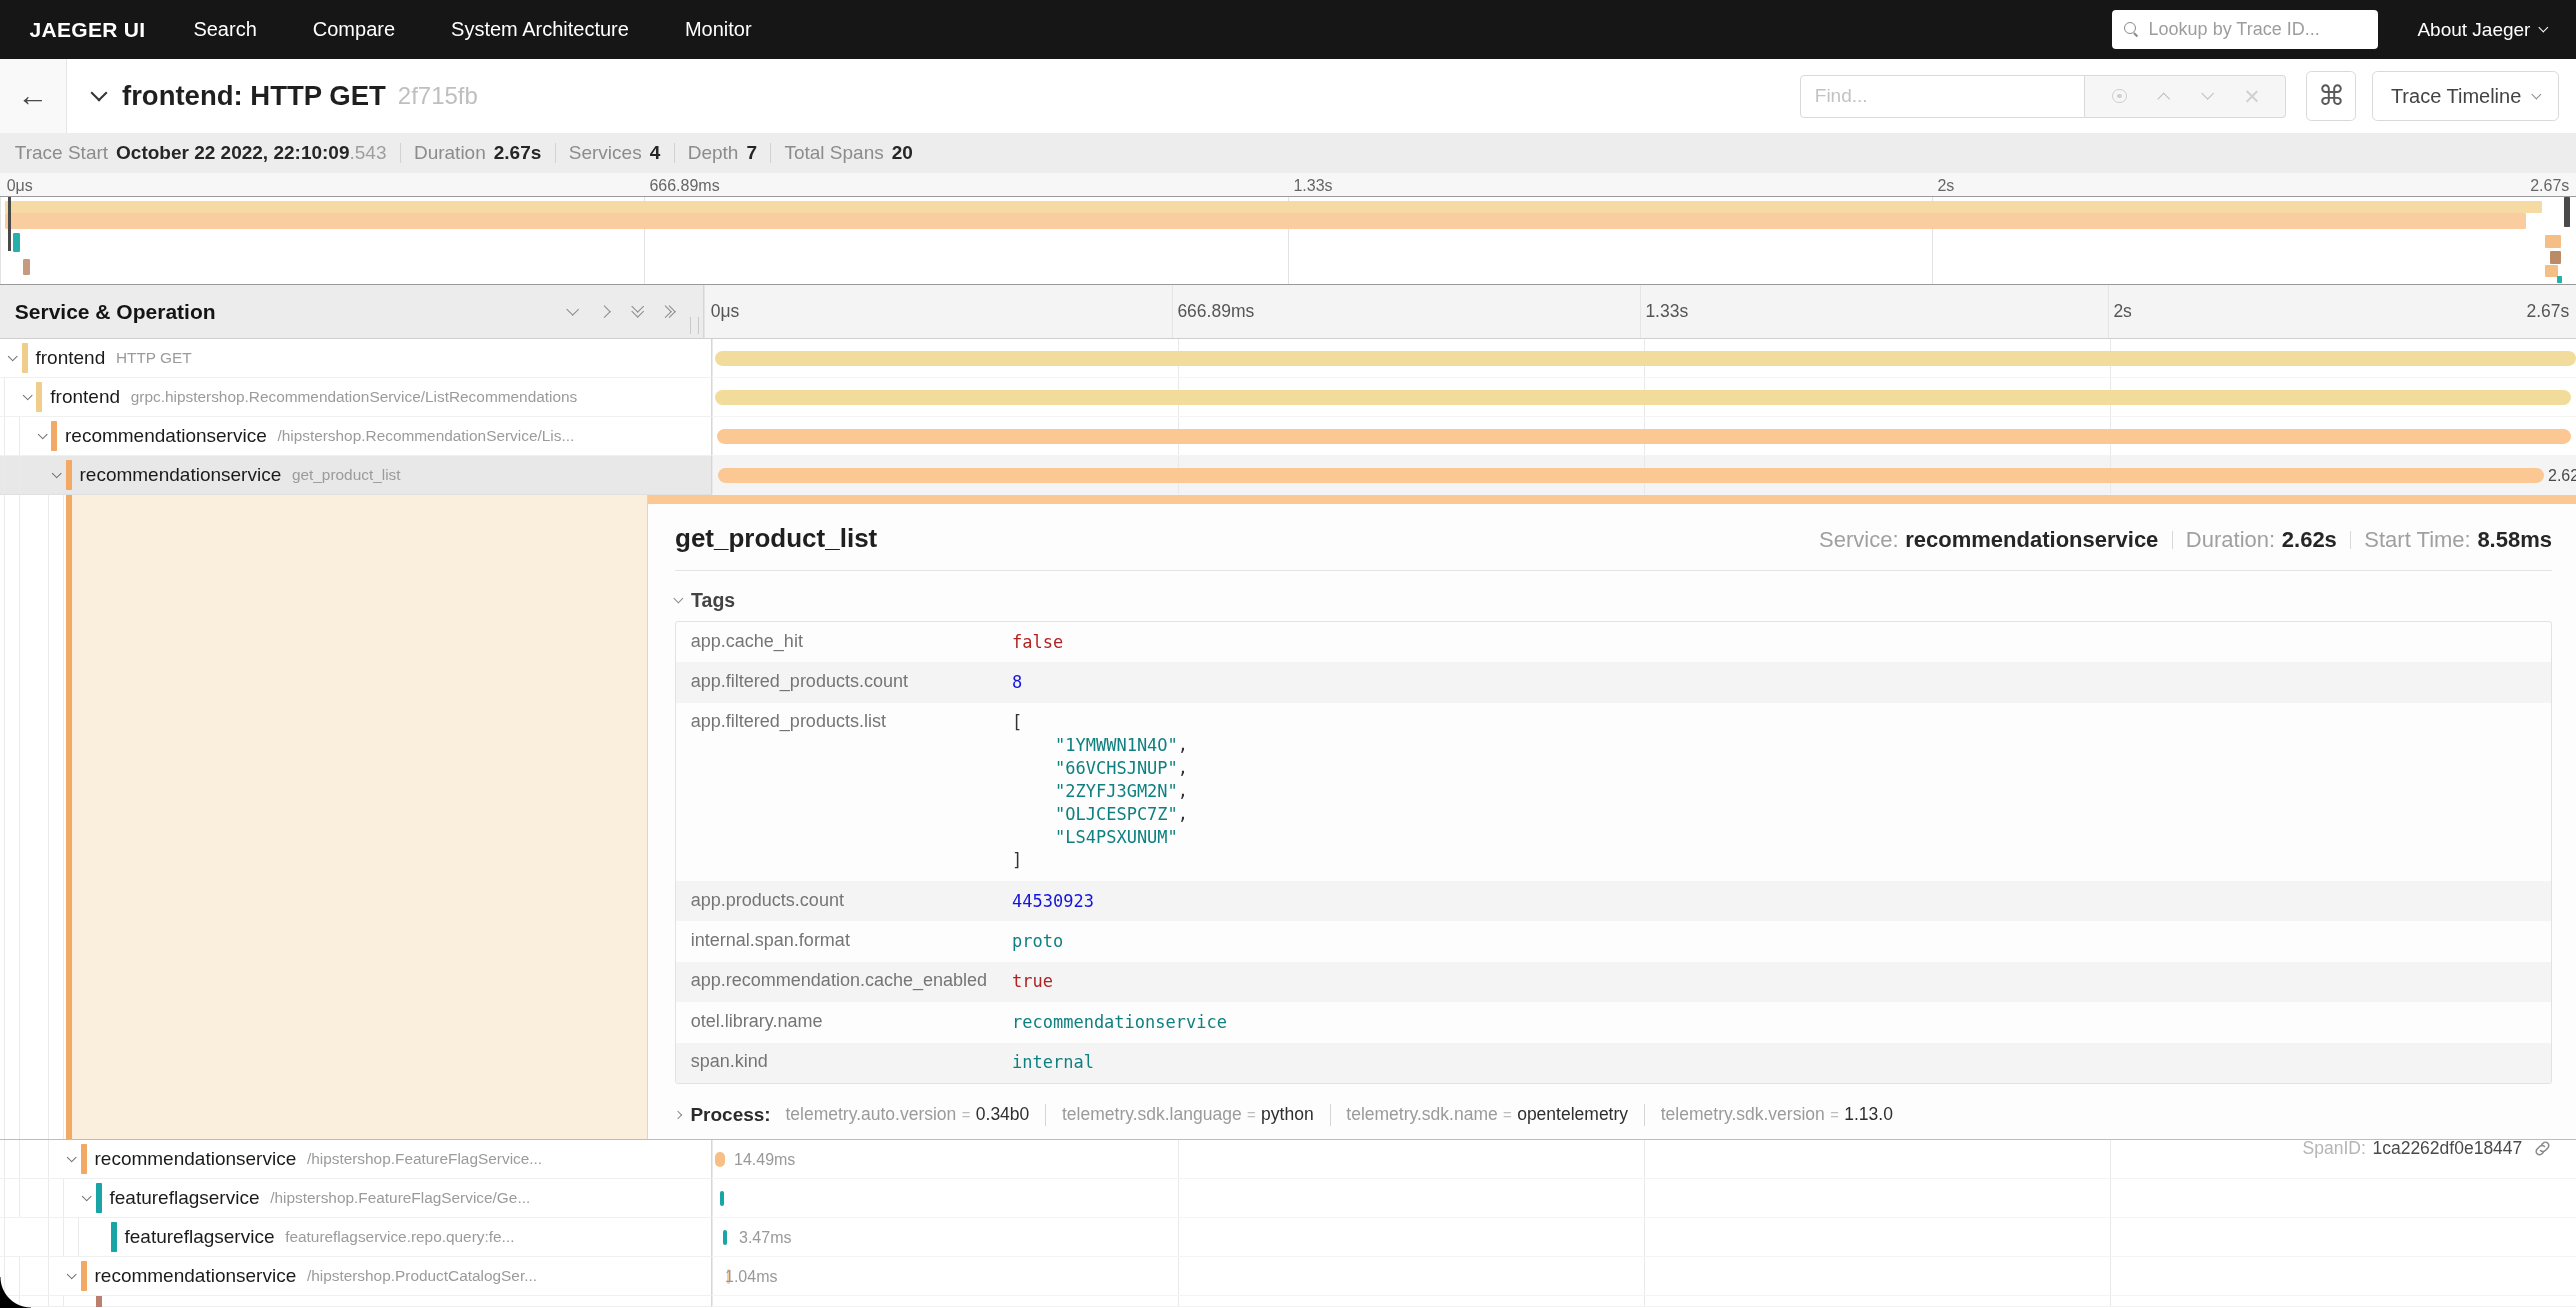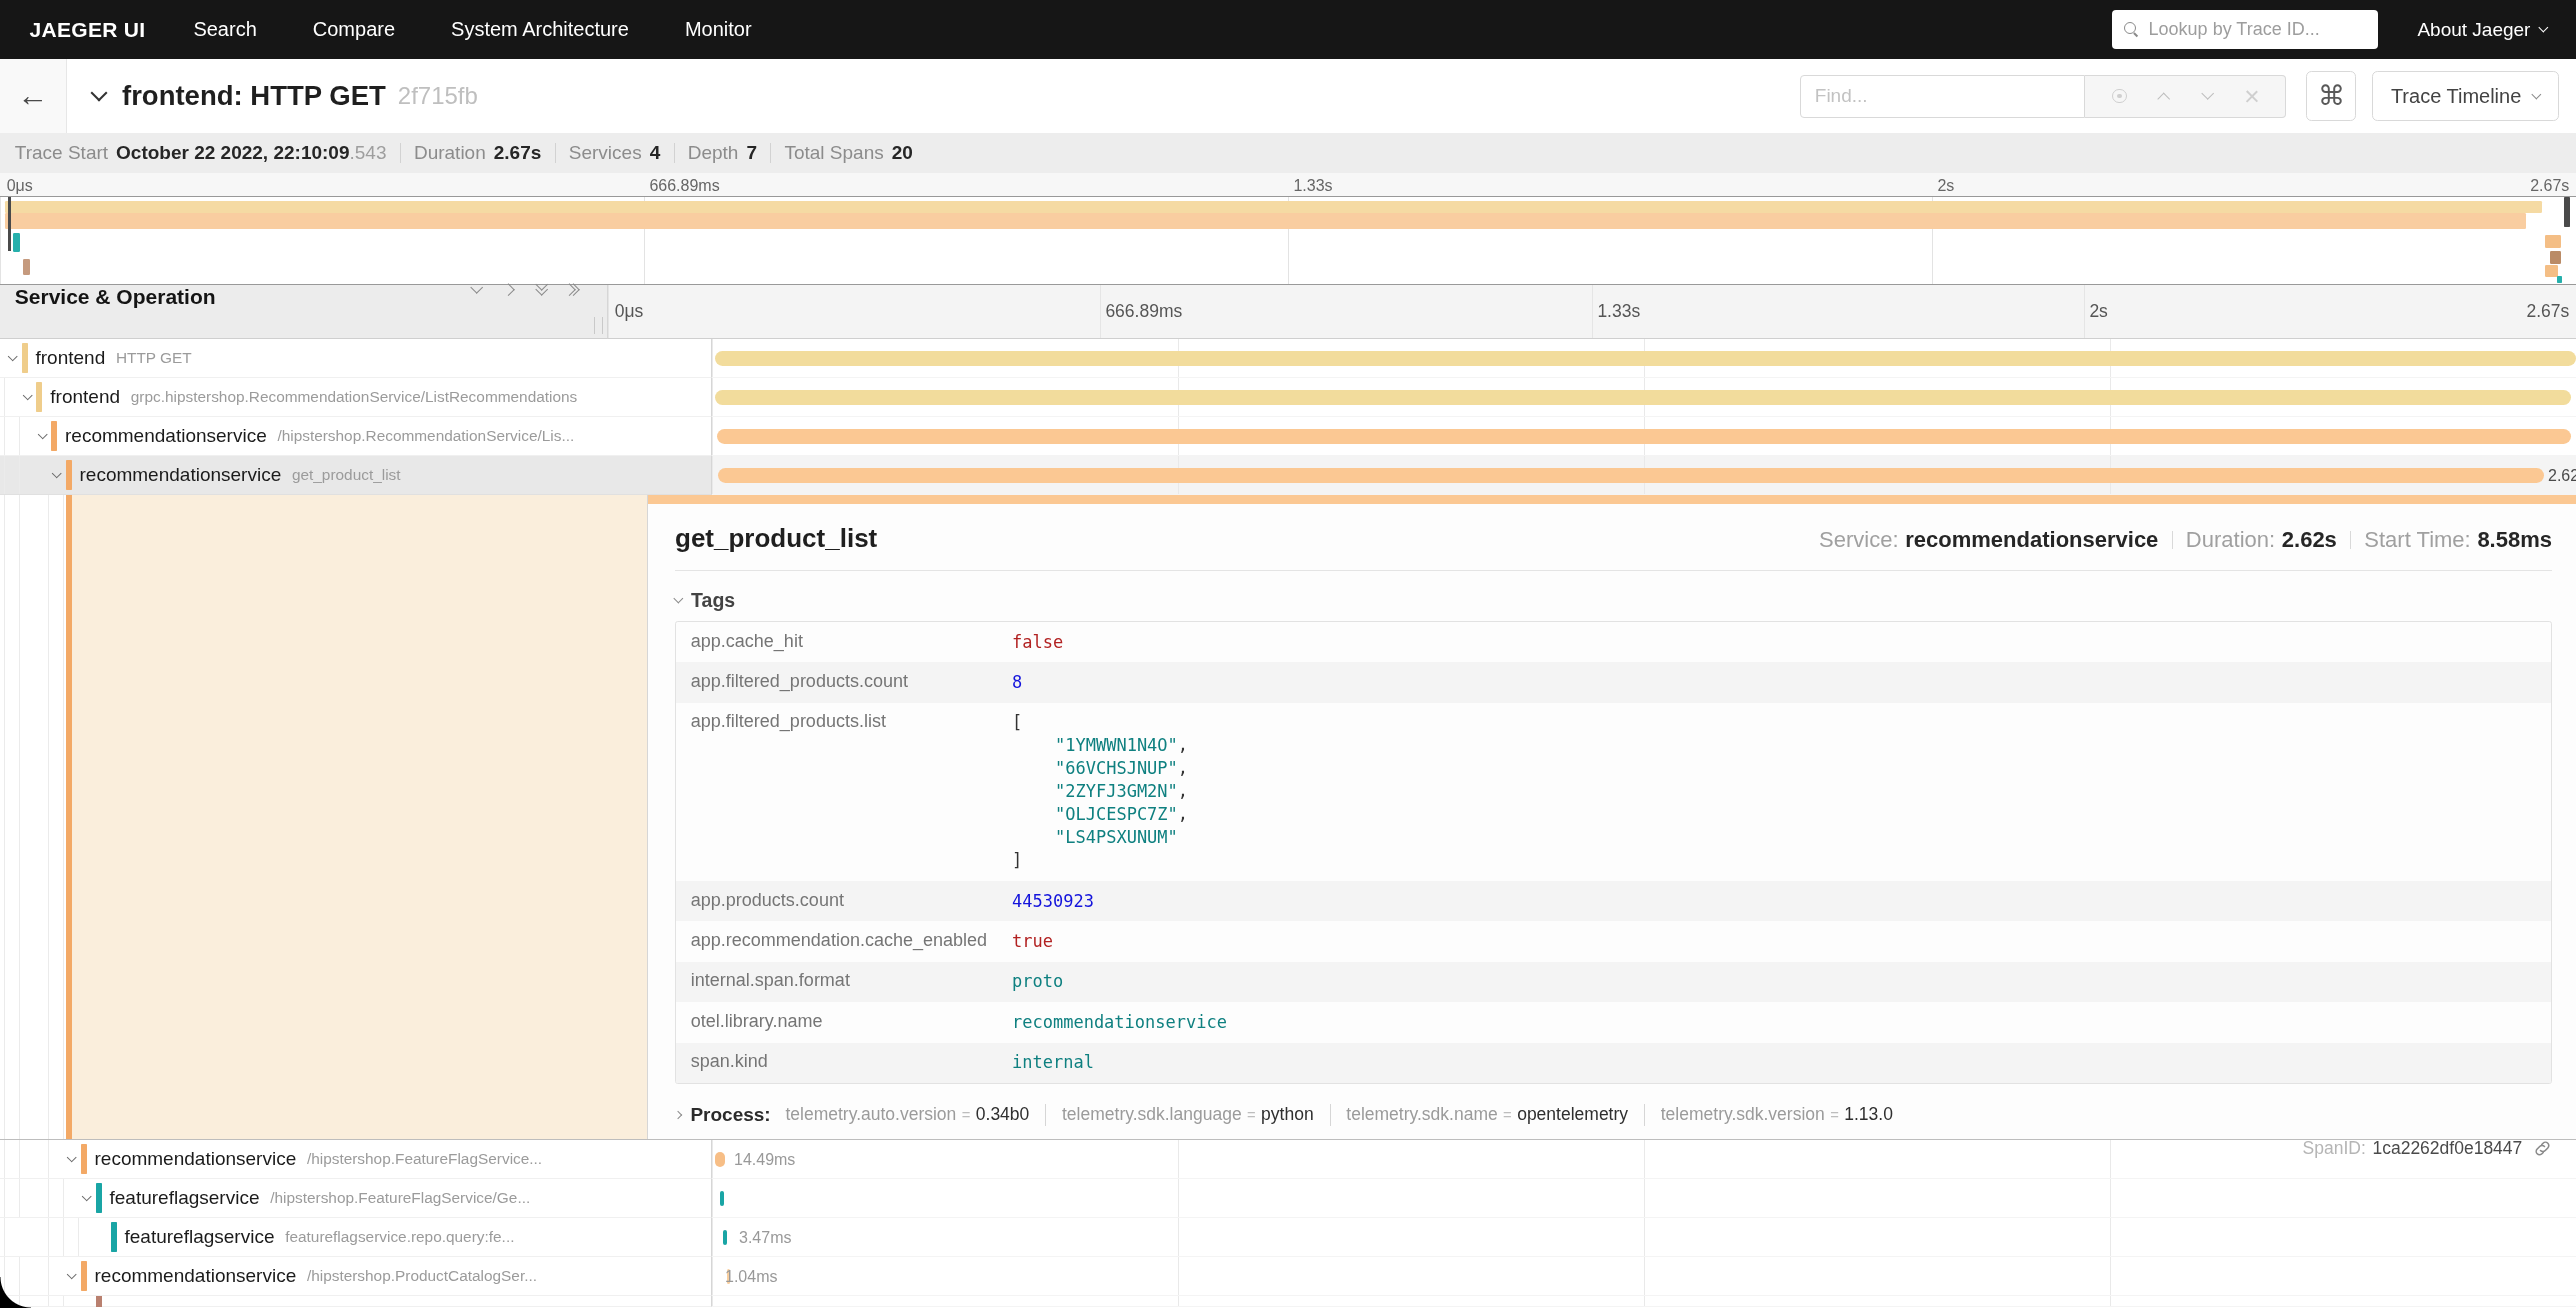--- a/index.html
+++ b/index.html
@@ -62,21 +62,21 @@
   
   .mmzone { height:112px; background:#f7f7f7; position:relative; }
   .mmticks { position:relative; height:23px; font-size:16px; color:#666; }
   .mmticks span { position:absolute; top:4px; }
   .mmcanvas { position:relative; height:89px; background:#fff; border-top:1.3px solid #999; border-bottom:1.3px solid #999;
       background-image:linear-gradient(to right,#e3e3e3 0.7px,transparent 0.7px); background-size:25% 100%; overflow:hidden; }
   .mmel { position:absolute; }
 
   
   .ghead { height:54px; display:flex; }
-  .ghead-left { width:608px; background:#ececec; border-bottom:1.3px solid #cfcfcf; border-right:0.7px solid #d6d6d6; display:flex; align-items:flex-start; padding:0 9.4px 0 14.8px; position:relative; }
+  .ghead-left { width:704px; background:#ececec; border-bottom:1.3px solid #cfcfcf; border-right:0.7px solid #d6d6d6; display:flex; align-items:center; padding:0 9.4px 0 14.8px; position:relative; }
   .ghead-left h2 { font-size:21px; color:#141414; font-weight:700; flex:1; }
   .gh-icons { display:flex; align-items:center; gap:23px; margin-right:19px; }
   .dbl { display:flex; flex-direction:column; gap:0; } .dbl .chev { margin-top:-4.7px; }
   .dblr { display:flex; } .dblr .chev { margin-left:-4.7px; }
   .grip { position:absolute; right:4px; bottom:4px; width:9.4px; height:17.5px; border-left:1.3px solid #c9c9c9; border-right:1.3px solid #c9c9c9; }
   .ghead-right { flex:1; background:#f4f4f4; border-bottom:1.3px solid #cfcfcf; position:relative; font-size:17.5px; color:#555;
       background-image:linear-gradient(to right,#e5e5e5 0.7px,transparent 0.7px); background-size:25% 100%; }
   .ghead-right span { position:absolute; top:16px; }
 
   
@@ -379,26 +379,26 @@
               <span class="line ind"><span class="jm-str">"OLJCESPC7Z"</span><span class="jm-pn">,</span></span>
               <span class="line ind"><span class="jm-str">"LS4PSXUNUM"</span></span>
               <span class="line jm-pn">]</span>
             </div>
           </div>
           <div class="trow">
             <div class="tkey">app.products.count</div>
             <div class="tval"><span class="jm-num">44530923</span></div>
           </div>
           <div class="trow">
+            <div class="tkey">internal.span.format</div>
+            <div class="tval"><span class="jm-str">proto</span></div>
+          </div>
+          <div class="trow">
             <div class="tkey">app.recommendation.cache_enabled</div>
             <div class="tval"><span class="jm-bool">true</span></div>
-          </div>
-          <div class="trow">
-            <div class="tkey">internal.span.format</div>
-            <div class="tval"><span class="jm-str">proto</span></div>
           </div>
           <div class="trow">
             <div class="tkey">otel.library.name</div>
             <div class="tval"><span class="jm-str">recommendationservice</span></div>
           </div>
           <div class="trow">
             <div class="tkey">span.kind</div>
             <div class="tval"><span class="jm-str">internal</span></div>
           </div>
         </div>

